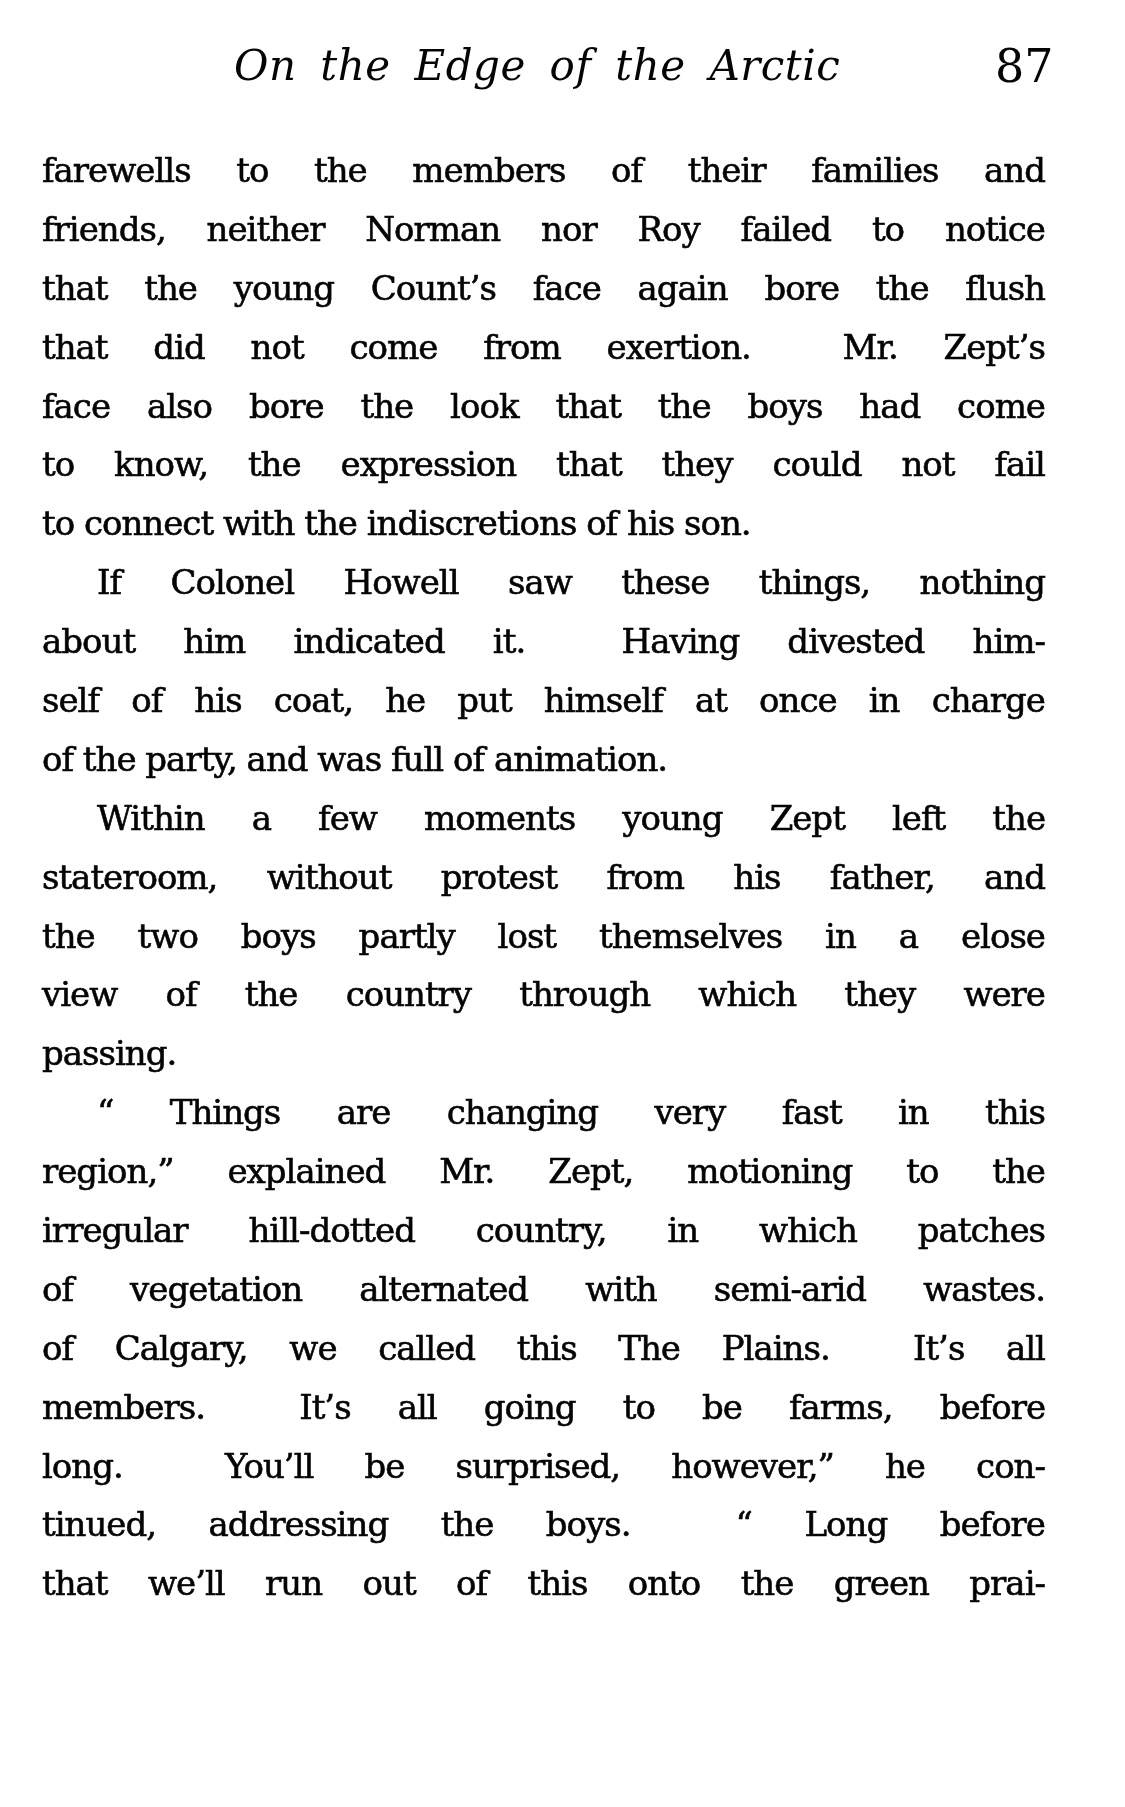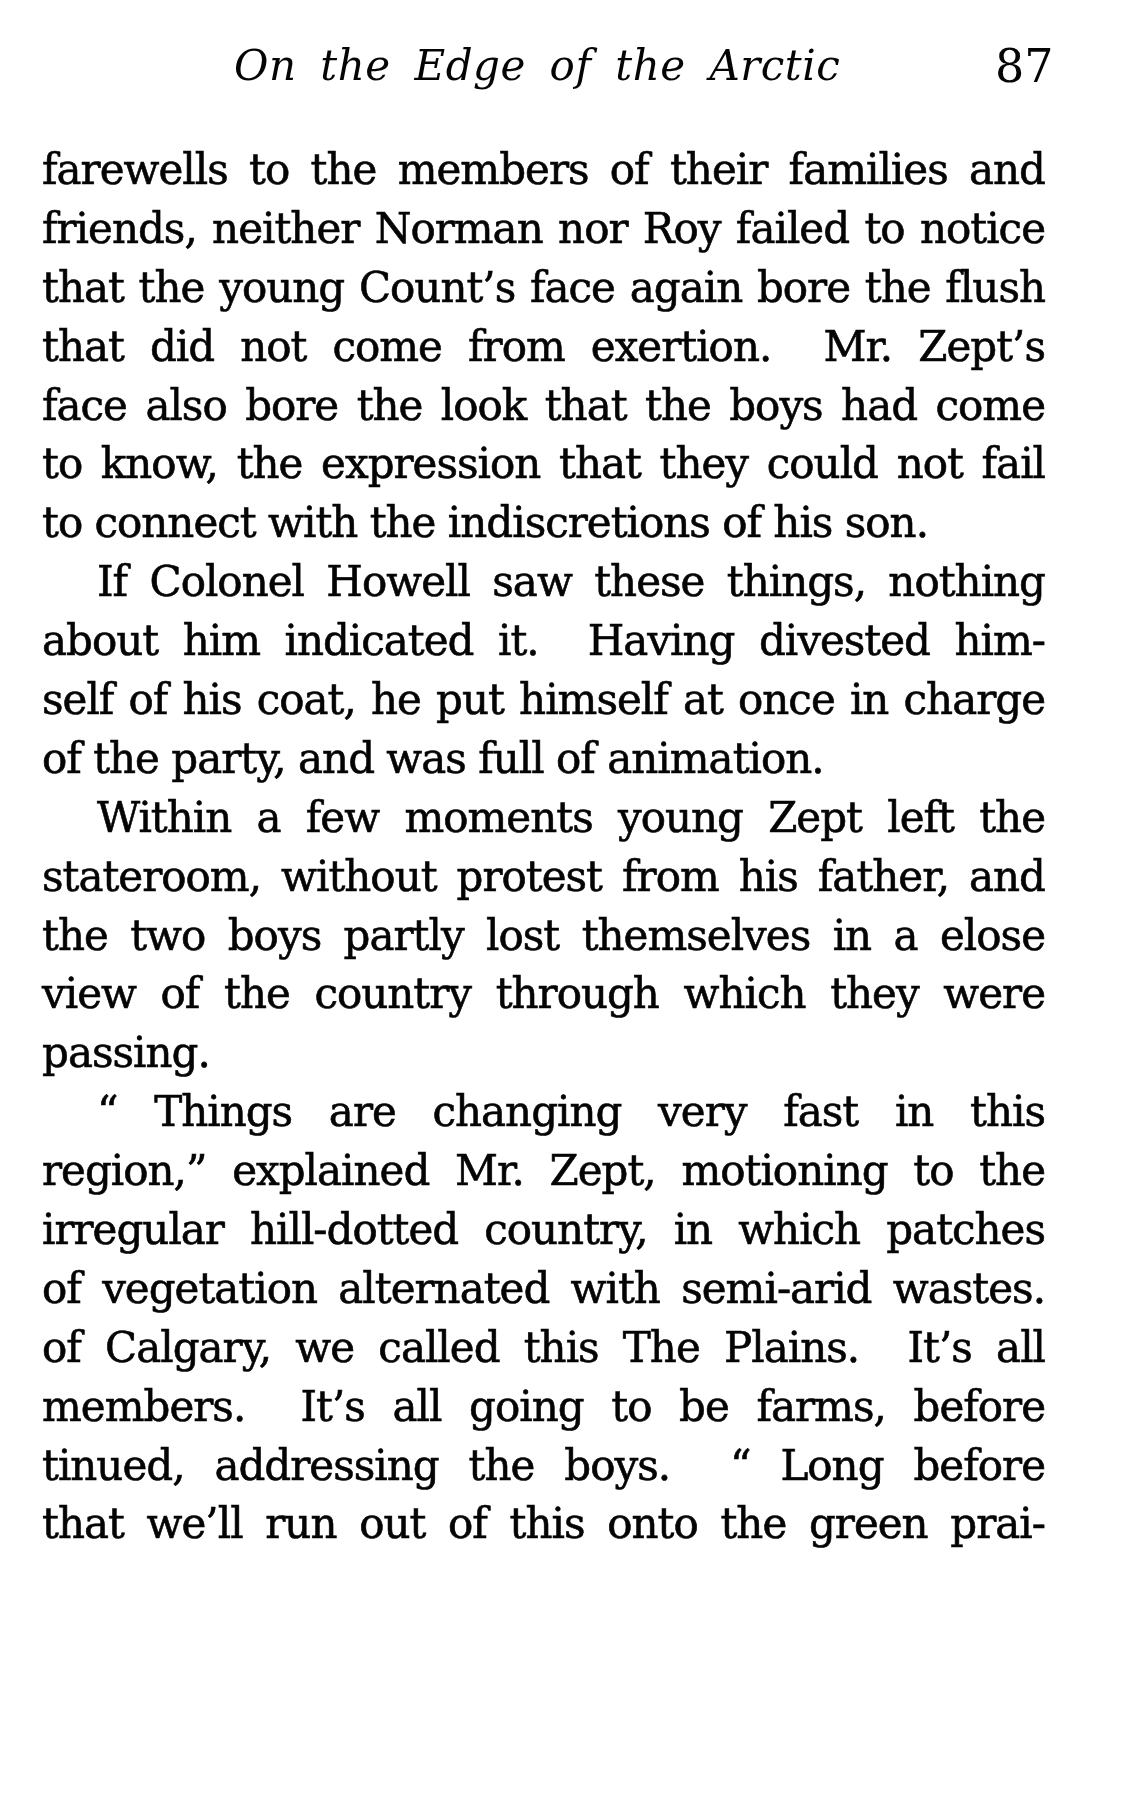--- a/index.html
+++ b/index.html
@@ -42,21 +42,21 @@
     font-size: 46px;
     line-height: 52px;
   }
   .body-text {
     position: absolute;
     top: 141px;
     left: 42px;
     width: 1003px;
   }
   .line {
-    font-size: 42px;
+    font-size: 34px;
     line-height: 58.9px;
     height: 58.9px;
     letter-spacing: -1px;
     white-space: pre-wrap;
     text-align: justify;
     text-align-last: justify;
     -webkit-text-stroke: 0.6px currentColor;
   }
   .line.para-end {
     text-align-last: left;
@@ -89,16 +89,17 @@
       <div class="line">stateroom, without protest from his father, and</div>
       <div class="line">the two boys partly lost themselves in a elose</div>
       <div class="line">view of the country through which they were</div>
       <div class="line para-end">passing.</div>
       <div class="line indent">“ Things are changing very fast in this</div>
       <div class="line">region,” explained Mr. Zept, motioning to the</div>
       <div class="line">irregular hill-dotted country, in which patches</div>
       <div class="line">of vegetation alternated with semi-arid wastes.</div>
       <div class="line">of Calgary, we called this The Plains.  It’s all</div>
       <div class="line">members.  It’s all going to be farms, before</div>
+      <div class="line">long.  You’ll be surprised, however,” he con-</div>
       <div class="line">tinued, addressing the boys.  “ Long before</div>
       <div class="line">that we’ll run out of this onto the green prai-</div>
     </main>
 </div>
 
 </body></html>

